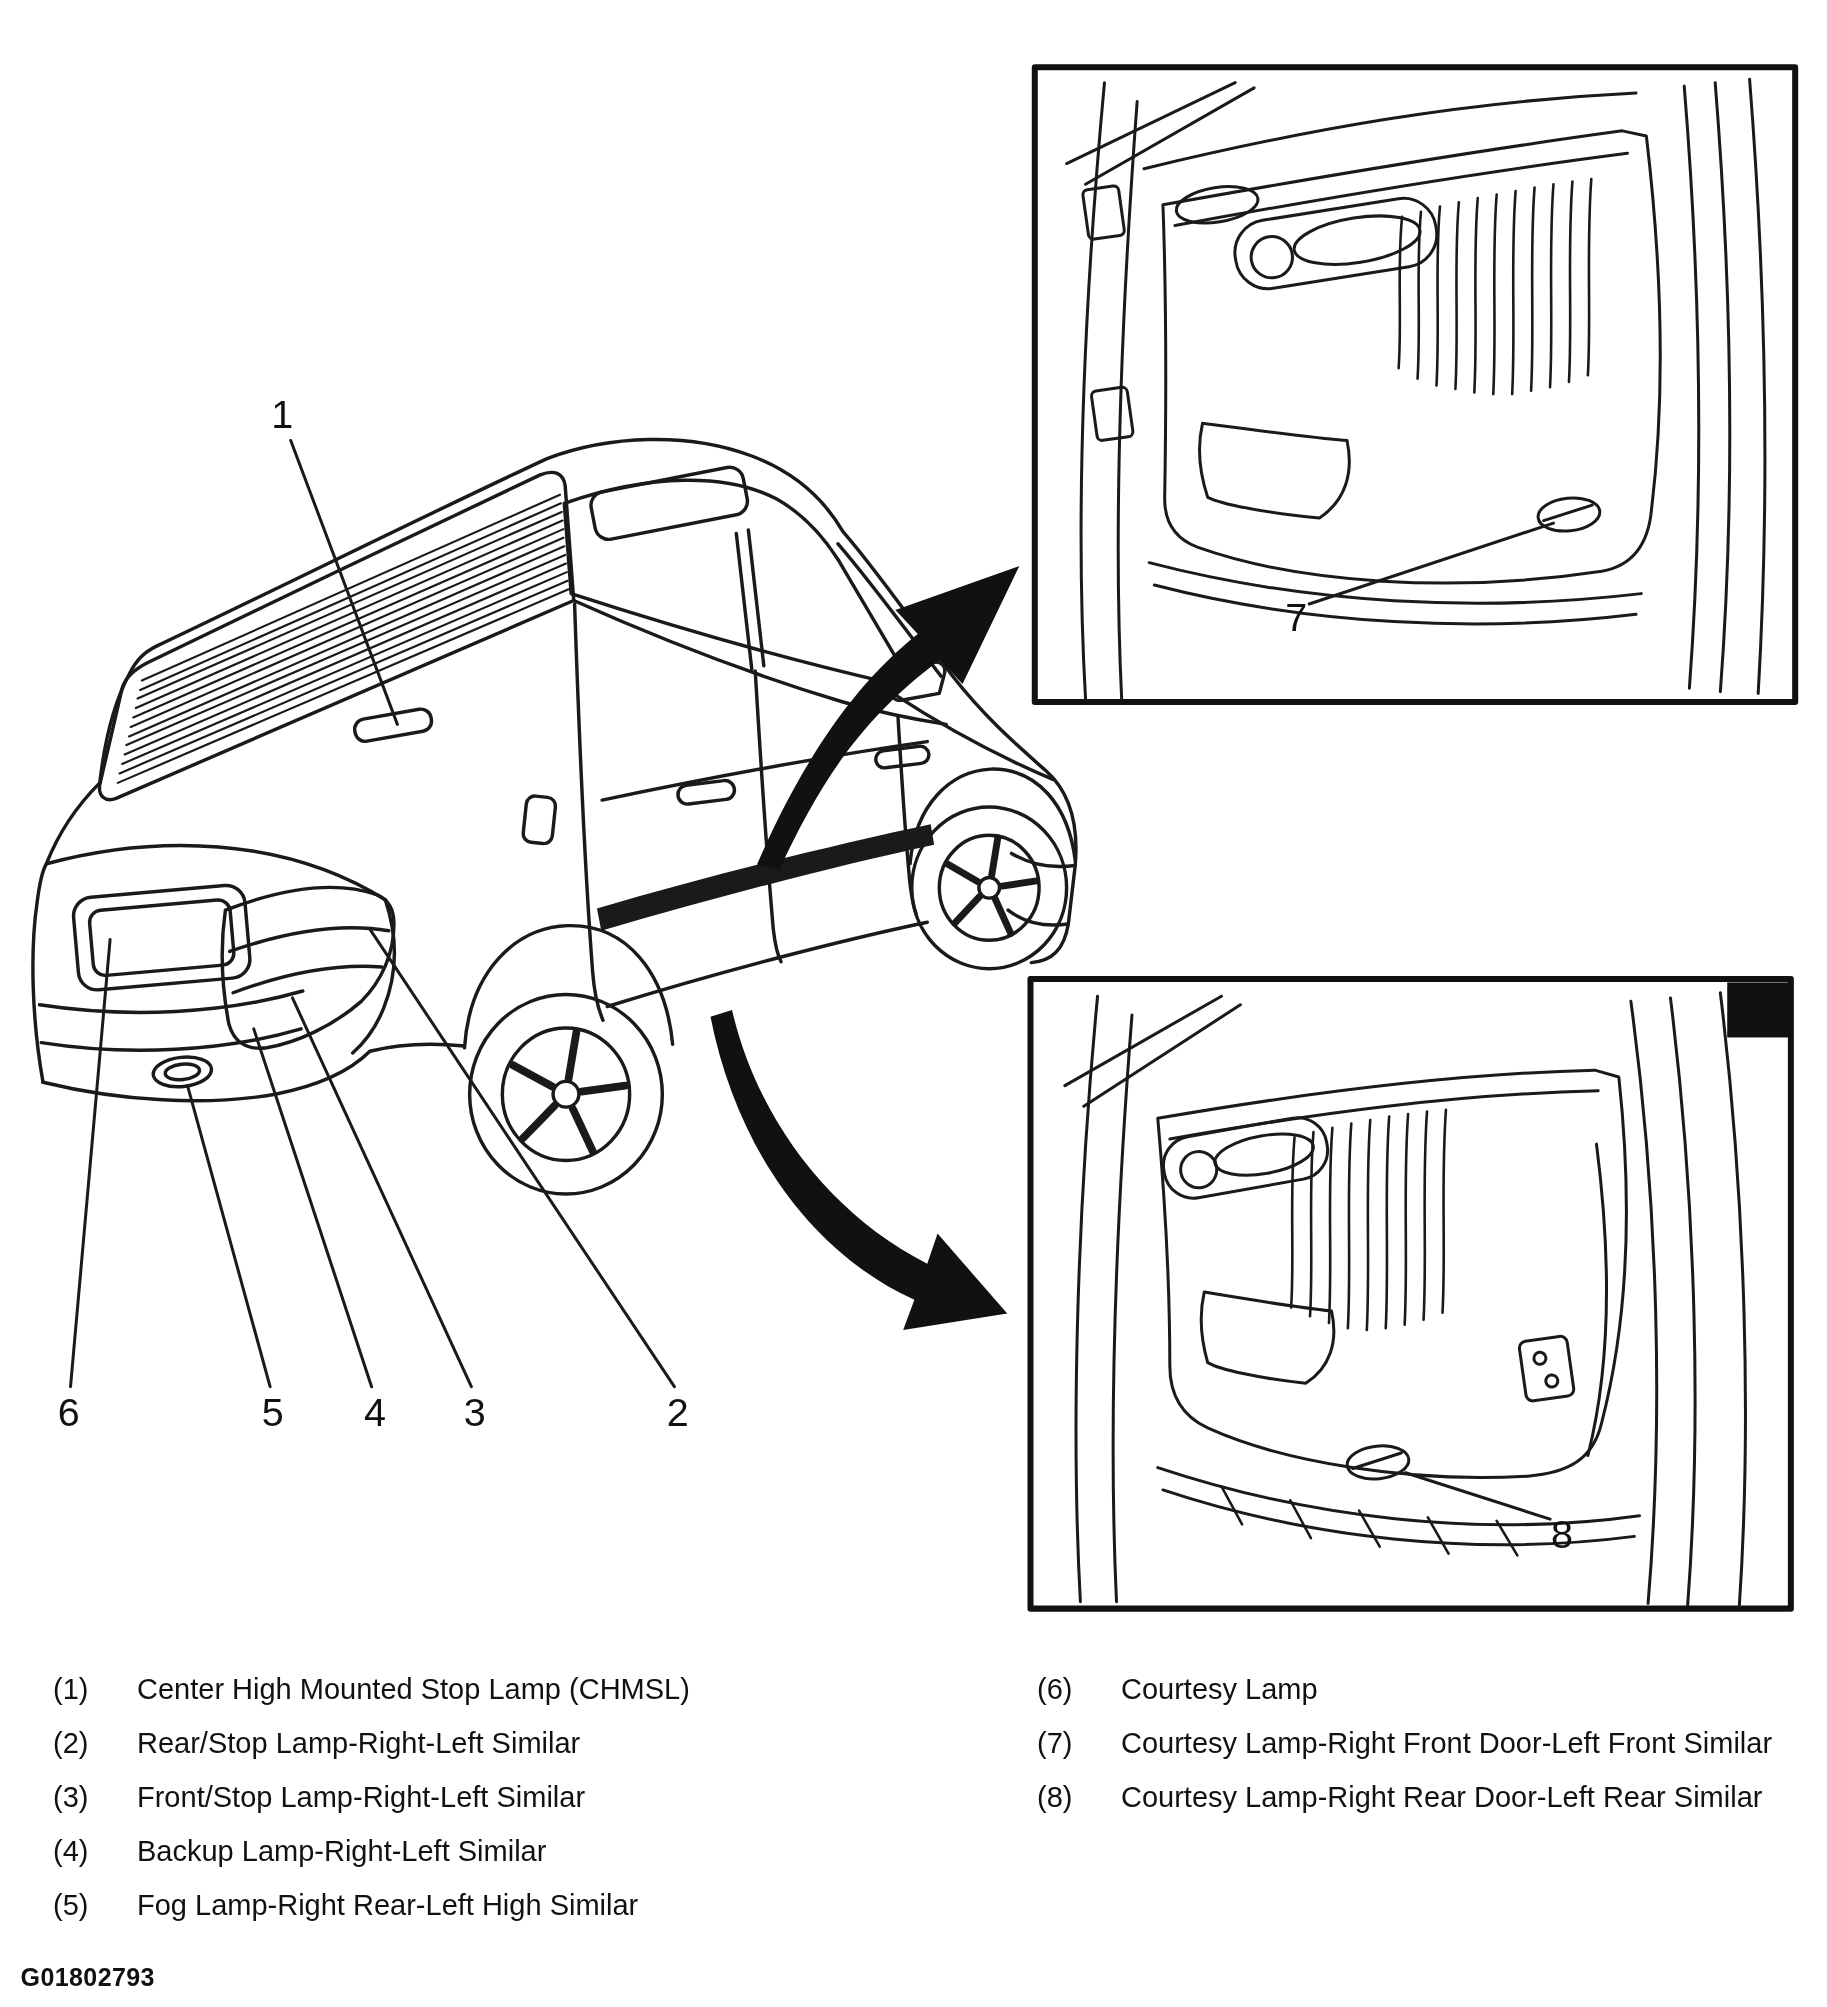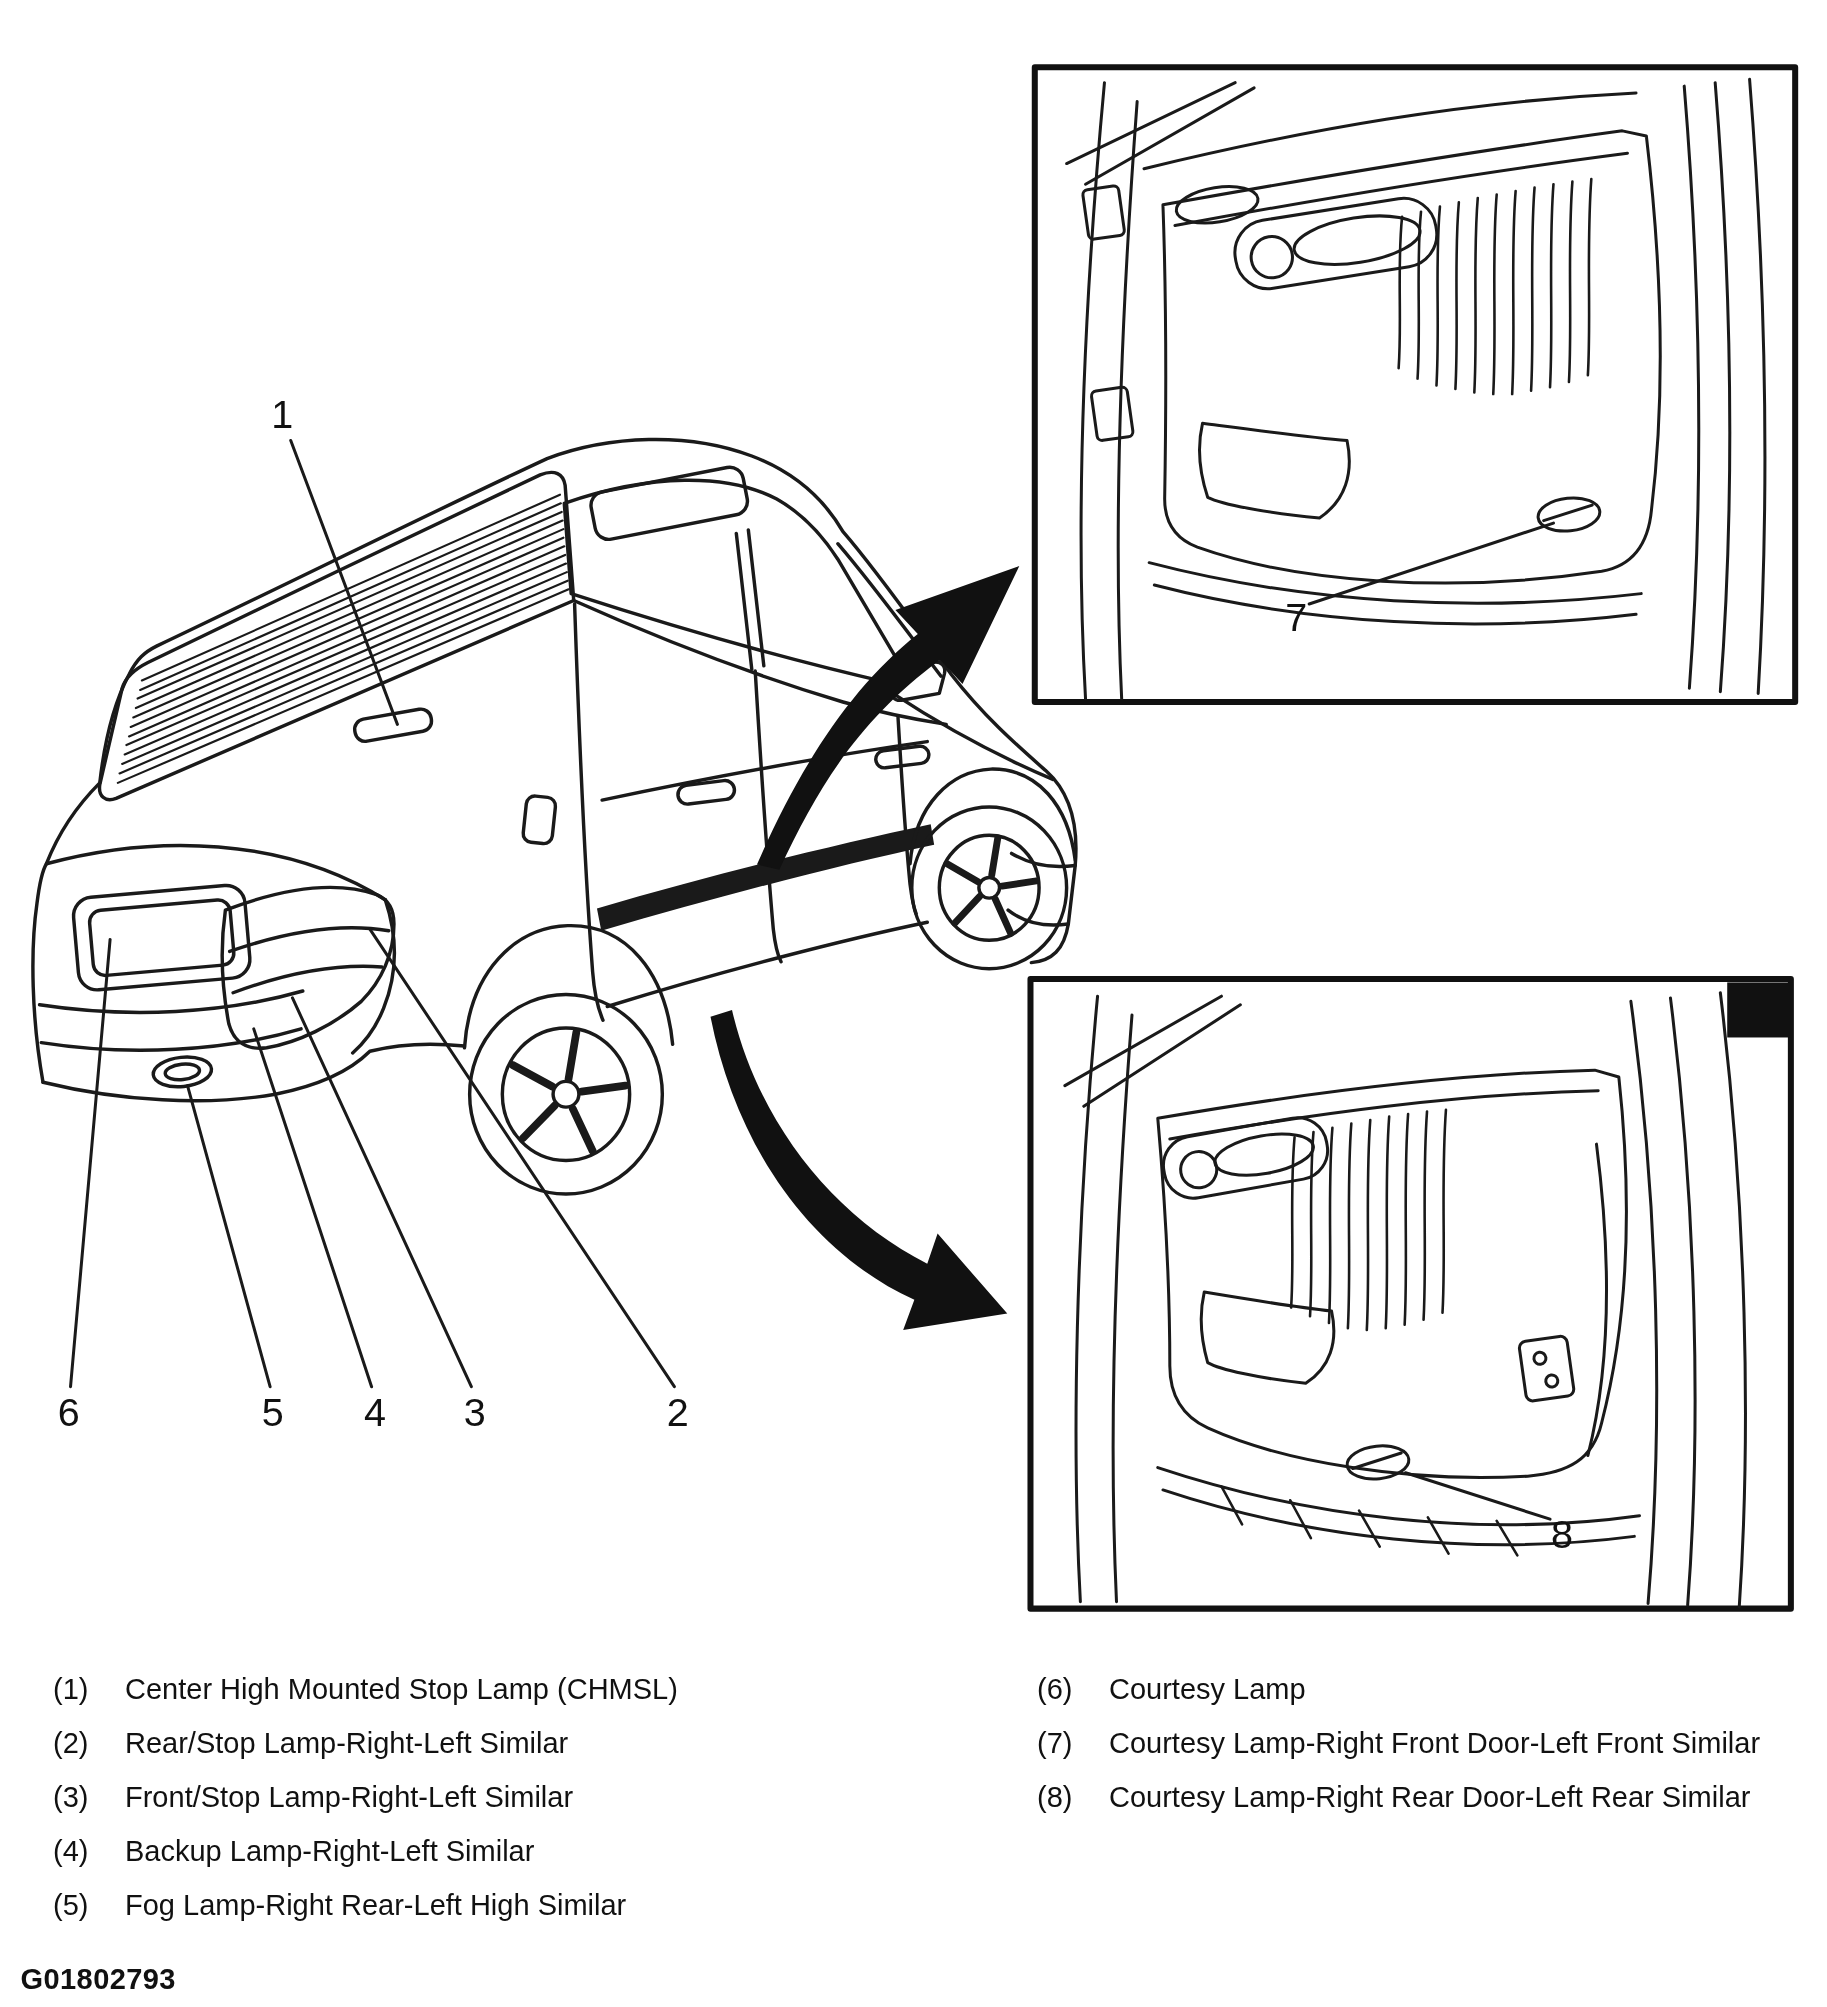--- a/index.html
+++ b/index.html
@@ -18,24 +18,24 @@
     fill:#111111;
     stroke:none;
     text-anchor:middle;
   }
   .legend { position:absolute; top:1671px; left:0; width:1827px; }
   .legend-col { position:absolute; top:0; }
   .legend-col.left  { left:53px;  width:912px; }
   .legend-col.right { left:1037px; width:740px; }
   .legend-row { display:flex; align-items:flex-start; margin-bottom:16.3px; font-size:29px; line-height:1.3; }
   .legend-num { flex:0 0 72px; }
-  .legend-label { flex:1 1 auto; }
+  .legend-label { flex:1 1 auto;margin-left:12px; }
   .figure-id {
     position:absolute; left:20.6px; top:1963px;
-    font-size:29px; font-weight:700; letter-spacing:0.4px;
+    font-size:25px; font-weight:700; letter-spacing:0.4px;
   }
 </style>
 </head>
 <body>
 
 <div class="page">
 
   <svg class="art" width="1827" height="2007" viewBox="0 0 2124 2333">
 
     <g stroke="#1a1a1a" stroke-width="4" fill="none" stroke-linecap="round" stroke-linejoin="round">

